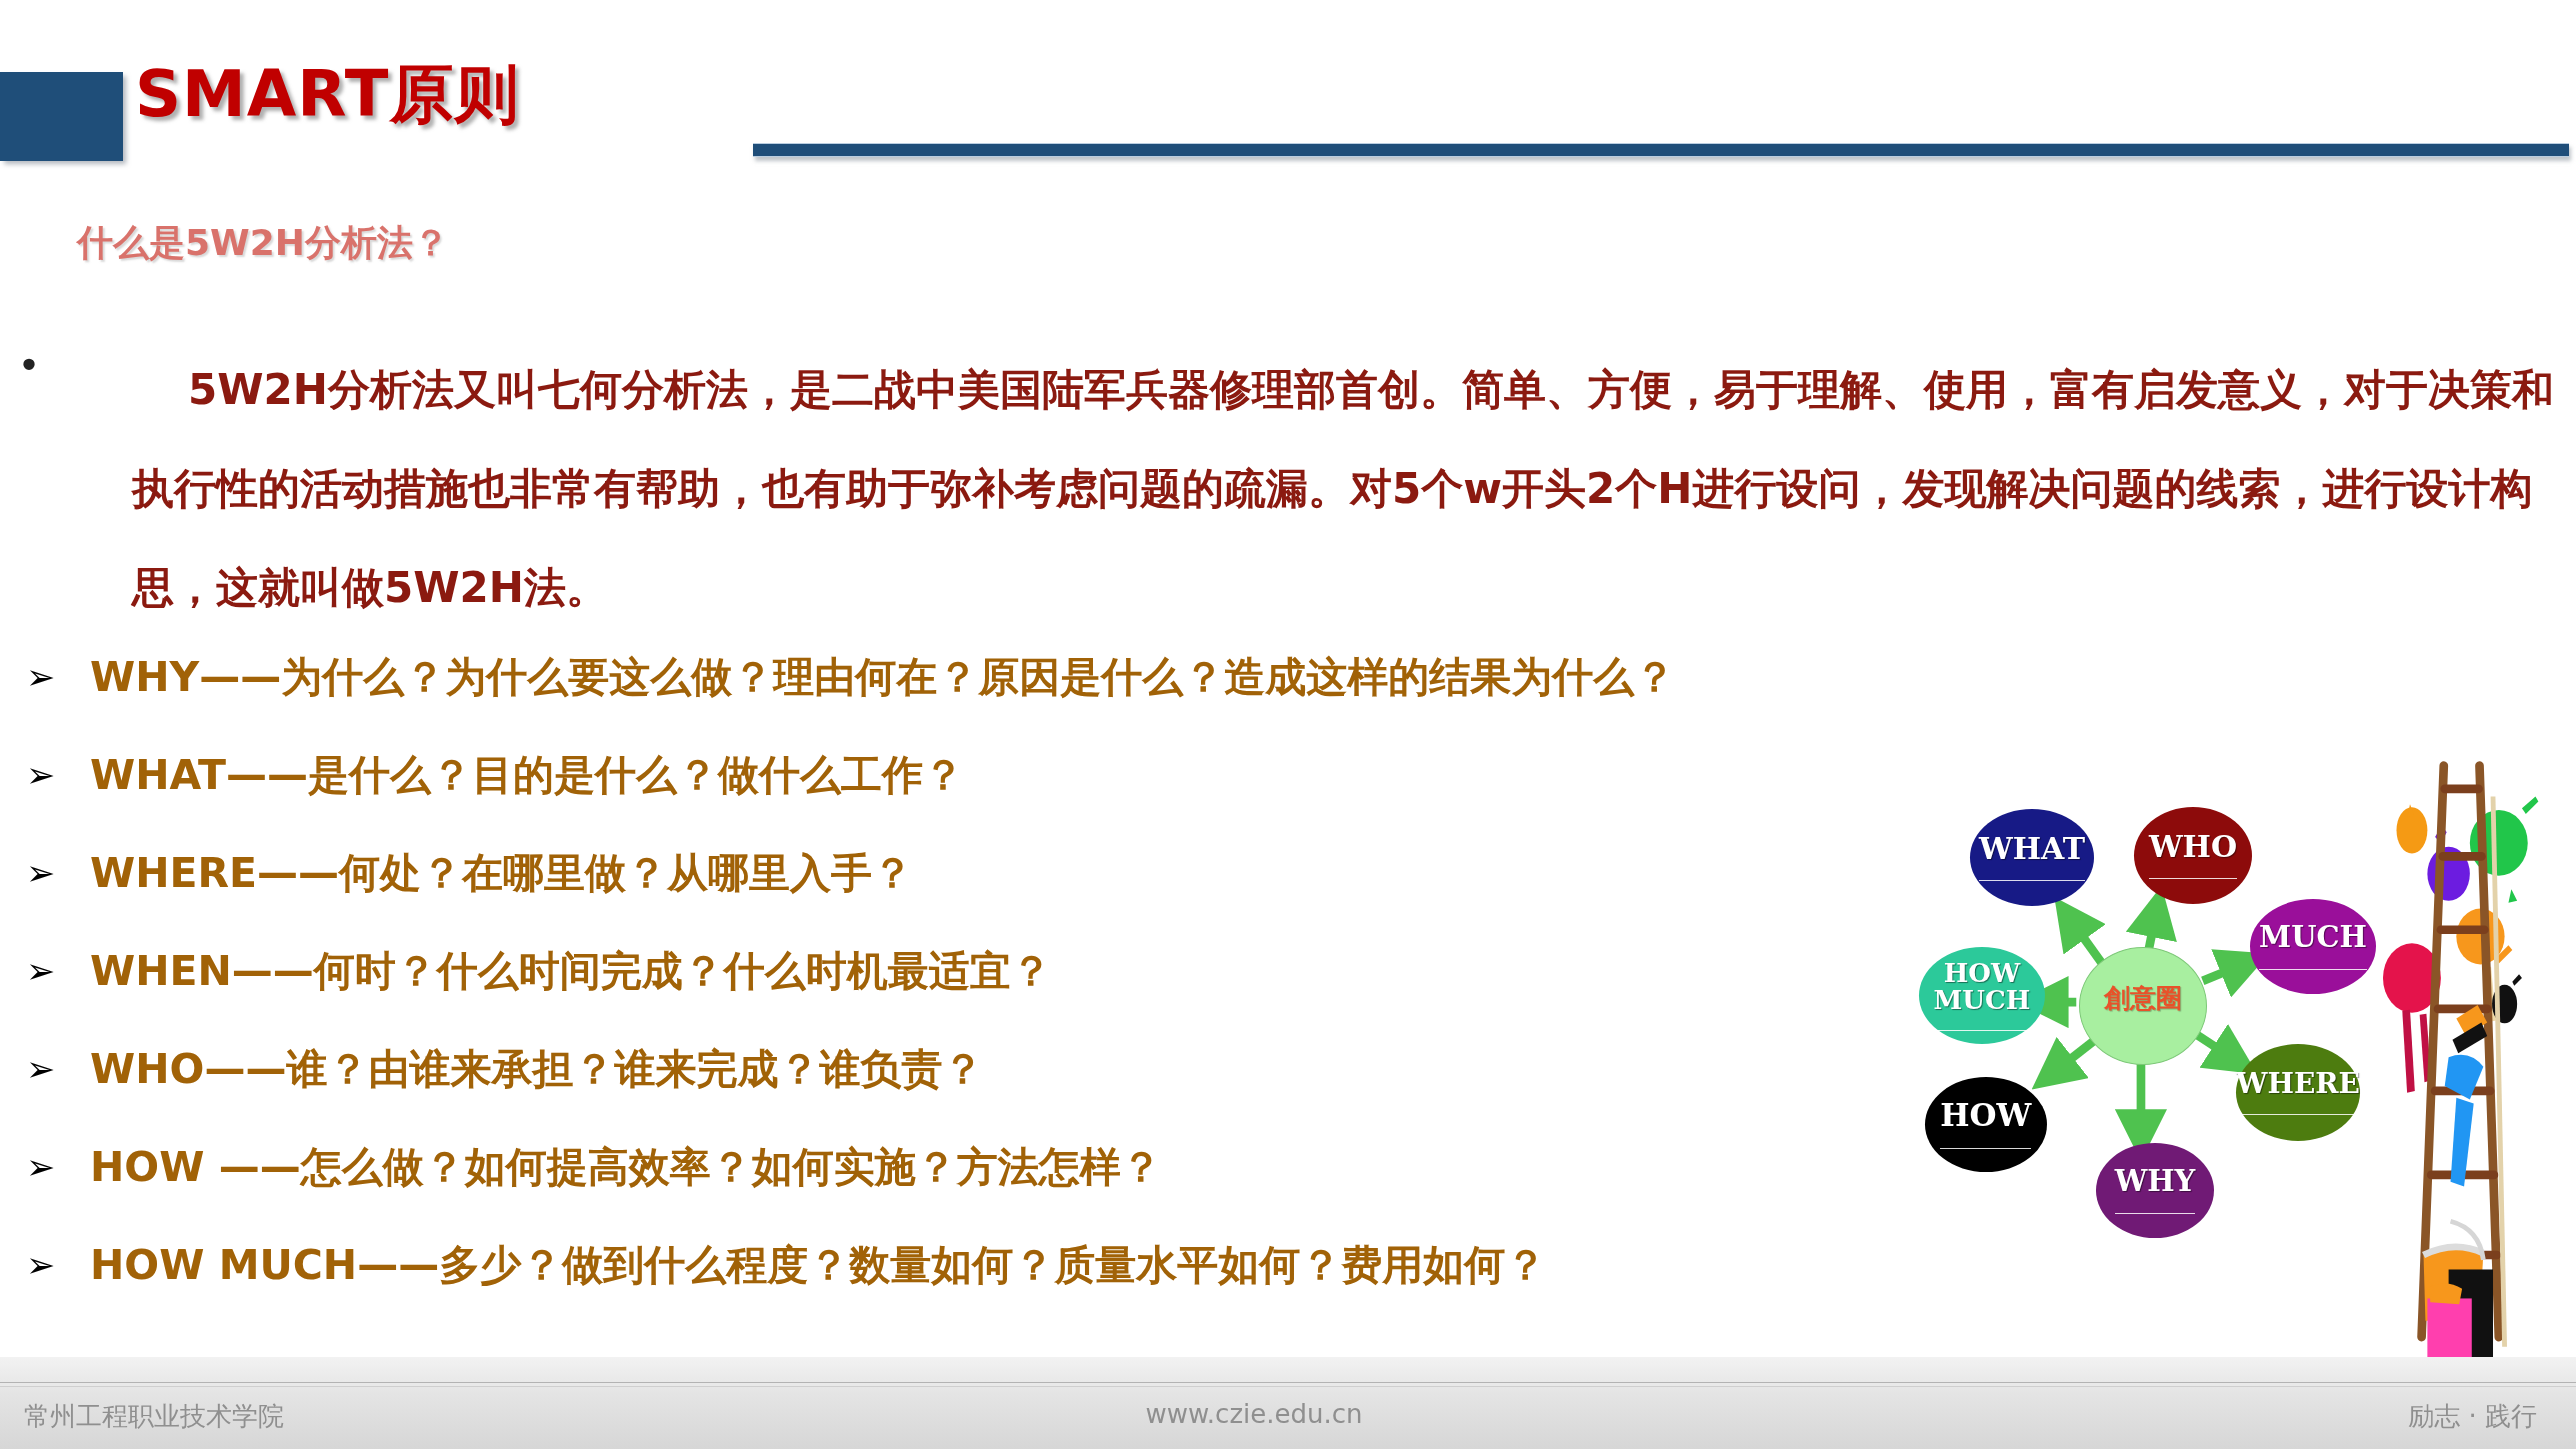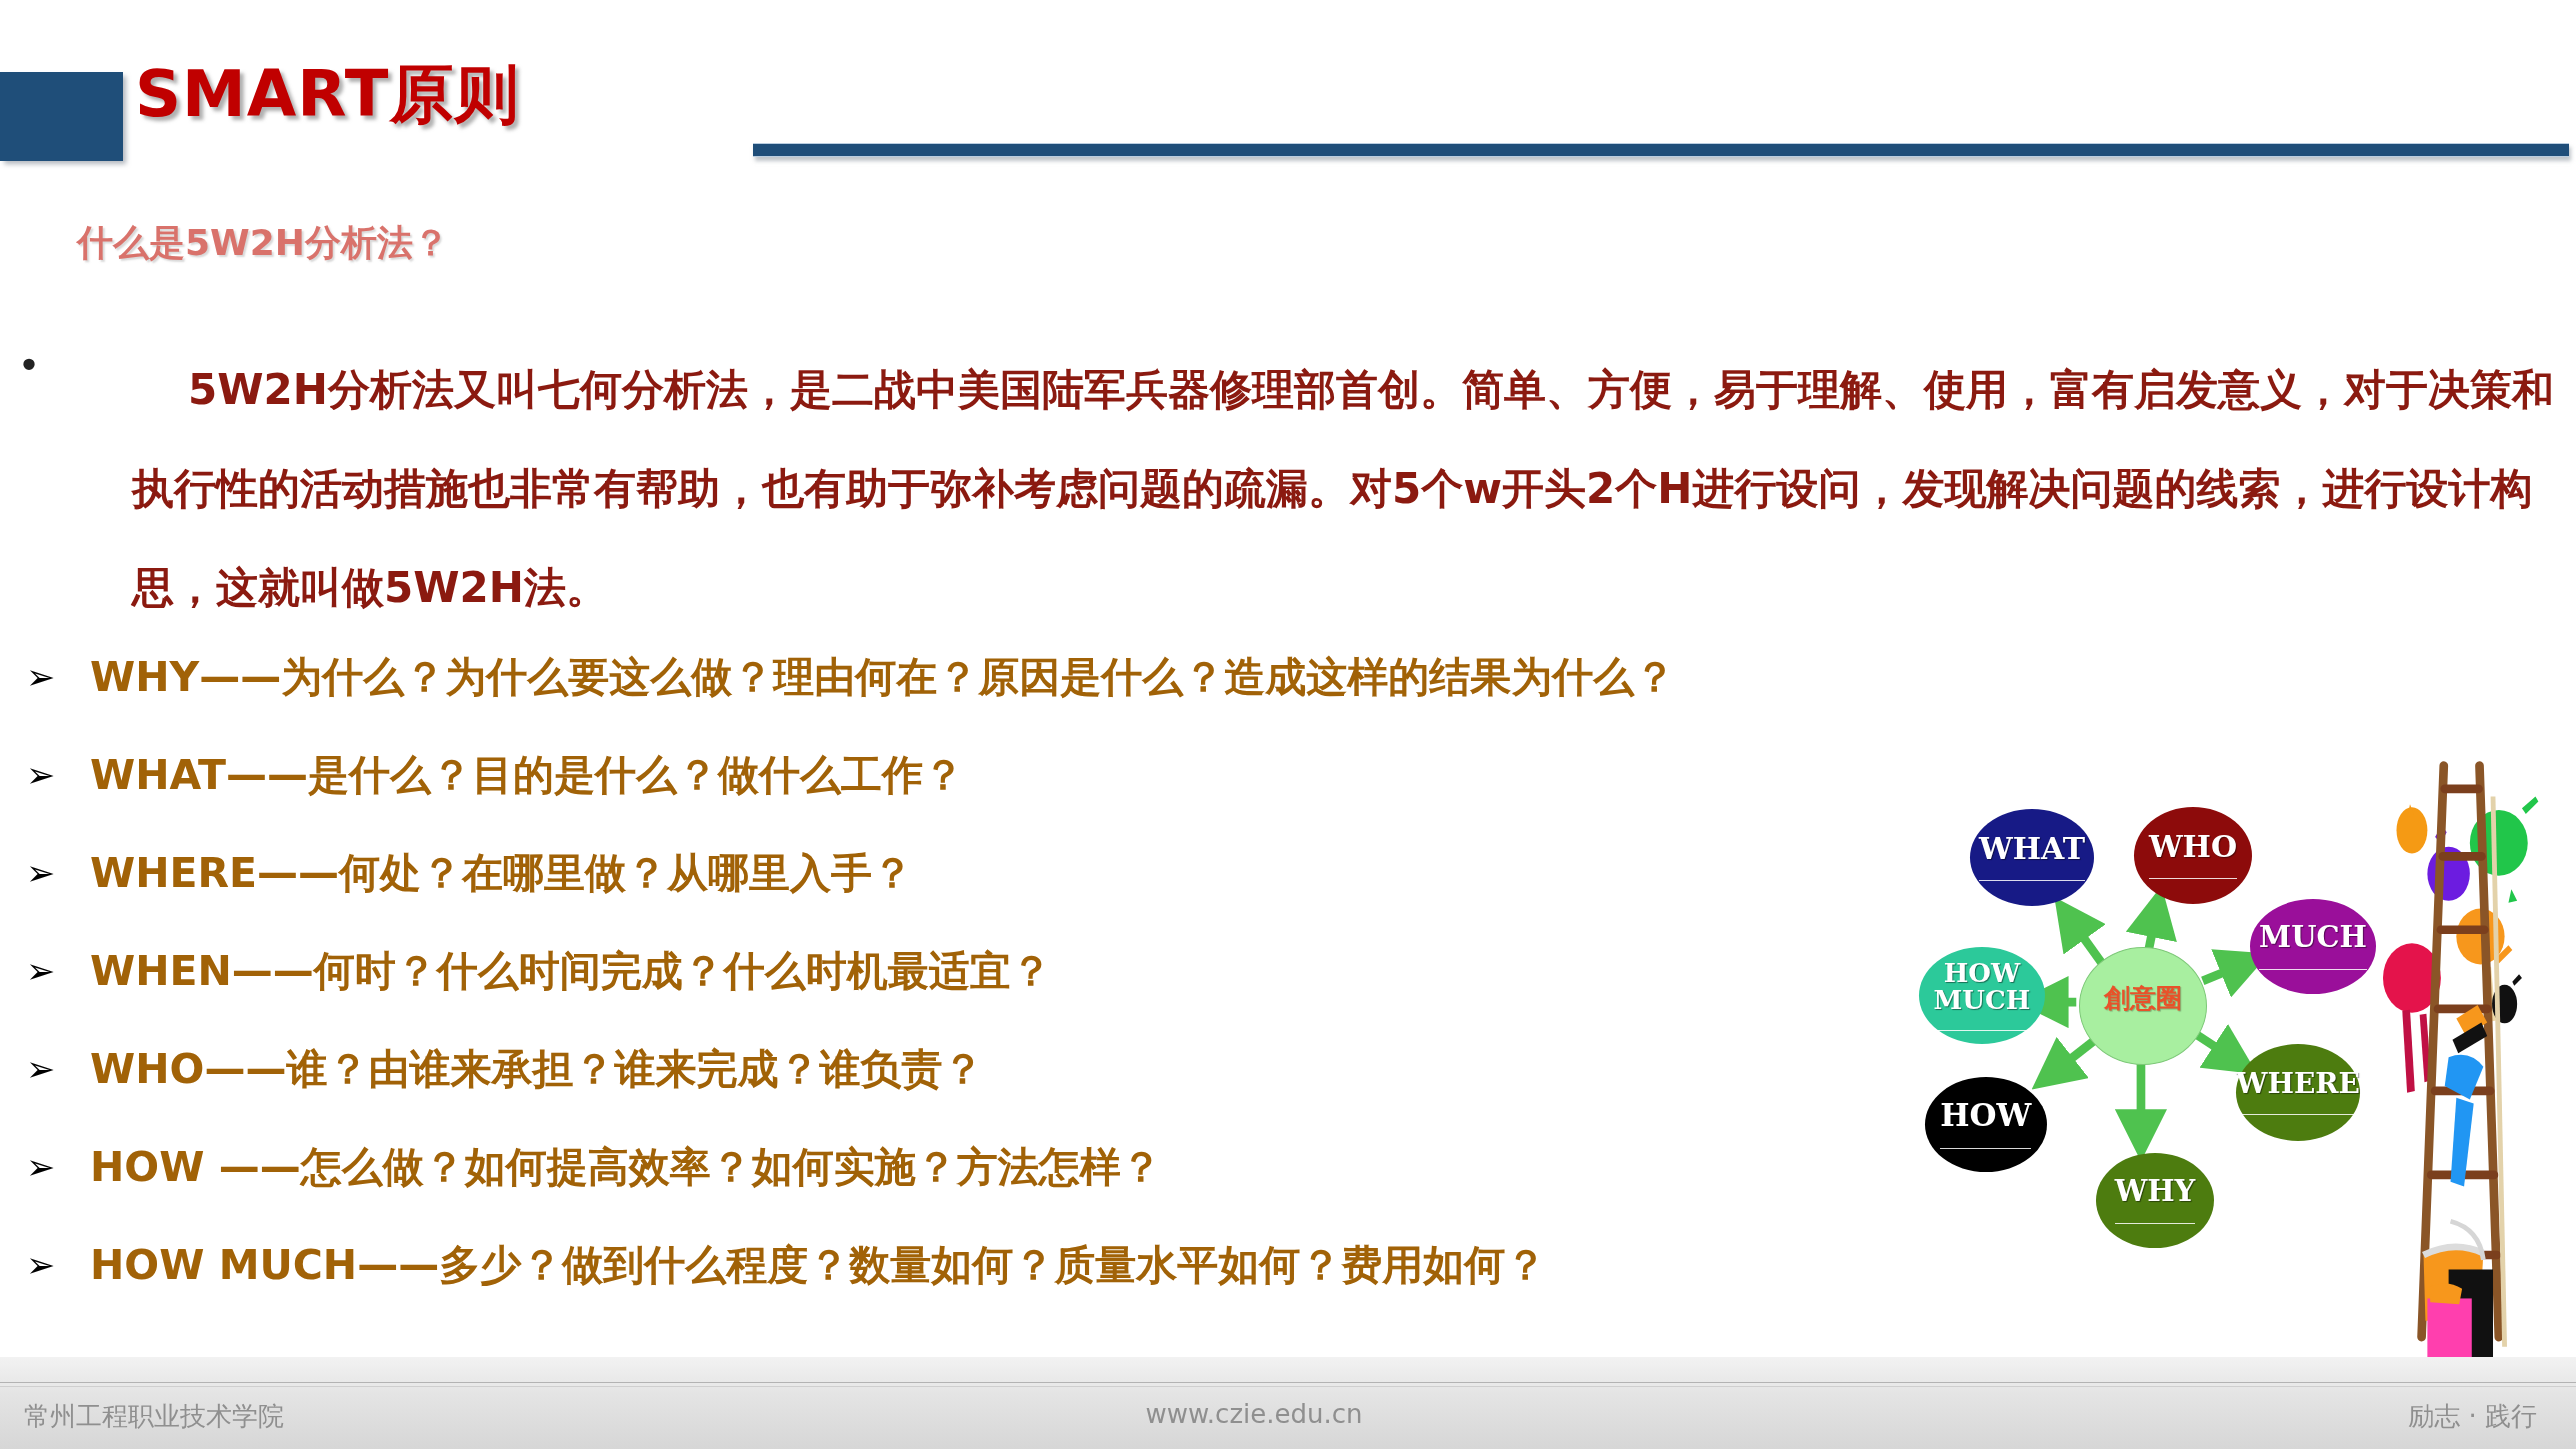--- a/index.html
+++ b/index.html
@@ -159,21 +159,21 @@
     text-shadow: 1px 1px 1px rgba(0,0,0,0.25);
   }
   #node-what  { left: 53px;  top: 60px;  width: 124px; height: 97px; background:#171a86; }
   #node-what .lbl  { font-size: 30px; }
   #node-who   { left: 217px; top: 58px;  width: 118px; height: 97px; background:#8d0b0b; }
   #node-who .lbl   { font-size: 30px; }
   #node-when  { left: 333px; top: 150px; width: 126px; height: 95px;  background:#9a0f9a; }
   #node-when .lbl  { font-size: 29px; }
   #node-where { left: 319px; top: 295px; width: 124px; height: 97px; background:#4d7c0f; }
   #node-where .lbl { font-size: 28px; }
-  #node-why   { left: 179px; top: 404px; width: 118px; height: 95px;  background:#4d7c0f; }
+  #node-why   { left: 179px; top: 394px; width: 118px; height: 95px;  background:#701a75; }
   #node-why .lbl   { font-size: 29px; }
   #node-how   { left: 7.7px;   top: 340x;  width: 122px; height: 95px;  background:#000000; top: 328px; }
   #node-how .lbl   { font-size: 31px; }
   #node-howmuch { left: 1.9px; top: 198px; width: 126px; height: 97px; background:#2cc99a; }
   #node-howmuch .lbl { font-size: 26px; }
 
   
   #ladder-deco {
     position: absolute;
     left: 2352px;

